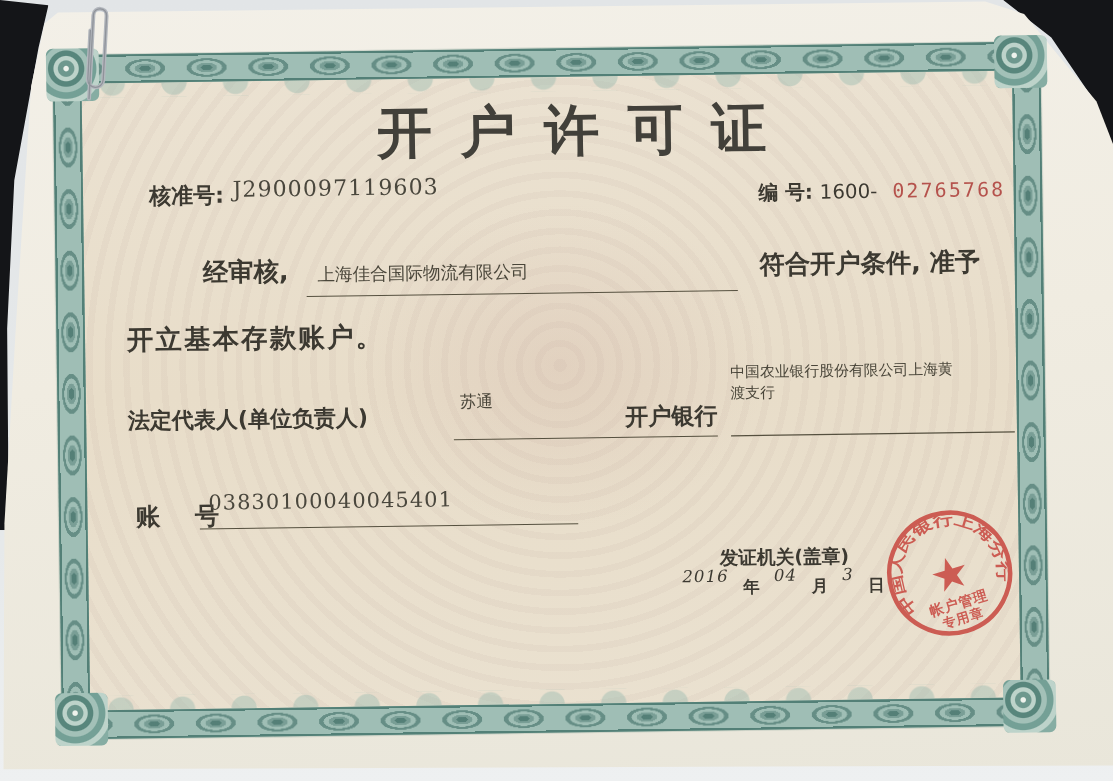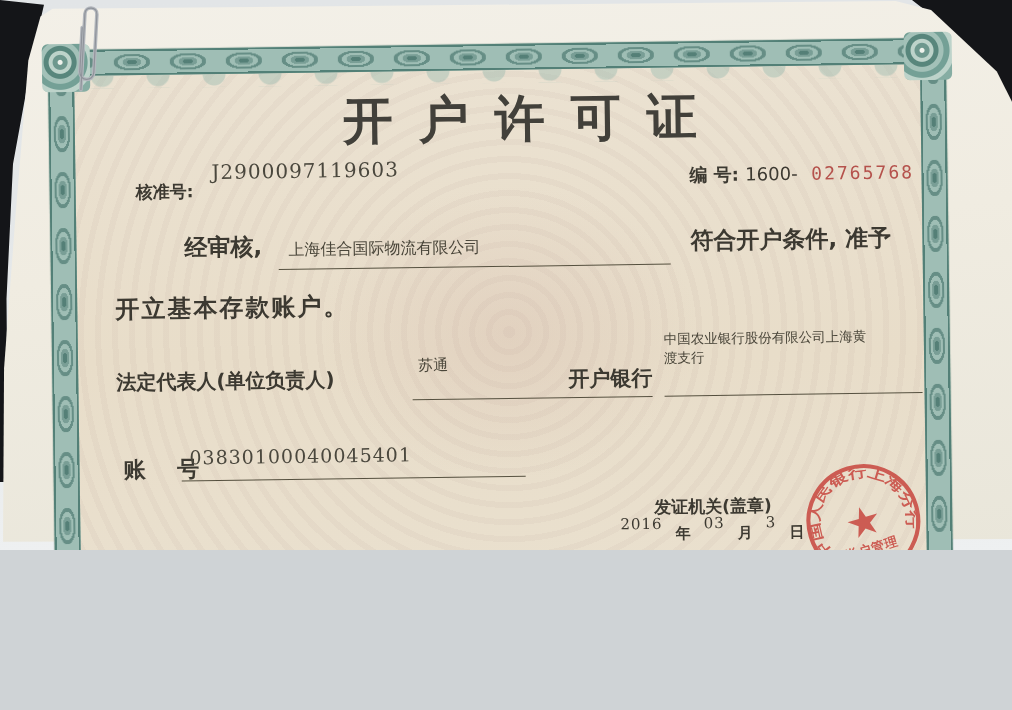--- a/index.html
+++ b/index.html
@@ -1,16 +1,16 @@
 <!DOCTYPE html>
 <html><head>
 <meta charset="utf-8">
 <style>
   html,body{margin:0;padding:0;background:#cfd3d6;}
-  .photo{position:relative;width:1012px;height:550px;background:linear-gradient(180deg,#e2e5e7 0%,#e6e9ea 70%,#eef0f1 100%);overflow:hidden;font-family:"DejaVu Sans",sans-serif;}
+  .photo{position:relative;width:1012px;height:710px;background:linear-gradient(180deg,#e2e5e7 0%,#e6e9ea 70%,#eef0f1 100%);overflow:hidden;font-family:"DejaVu Sans",sans-serif;}
   
   .wedge-left{position:absolute;left:0;top:0;width:50px;height:482px;background:#141518;
     clip-path:polygon(0 0,88% 1%,70% 9%,26% 34%,13% 62%,16% 100%,0 100%);}
   .wedge-tr{position:absolute;right:0;top:0;width:125px;height:155px;background:#141518;
     clip-path:polygon(20% 0,100% 0,100% 100%,87% 60%,55% 22%);}
   
   .paper{position:absolute;inset:0;background:linear-gradient(175deg,#f3f0e8 0%,#f0ece1 45%,#e9e6da 100%);
     clip-path:polygon(5.2% 1.6%,88.5% 0.2%,92% 1.8%,98.5% 13%,100% 18.5%,100% 98%,0.3% 98.5%,0.4% 67%,1.5% 40%,2.8% 11%,4% 3%);}
   
   .cert{position:absolute;left:52px;top:44px;width:898px;height:622px;transform:rotate(-0.8deg);
@@ -38,41 +38,41 @@
     background:radial-gradient(circle 13px at 28px 13px,rgba(140,180,170,.38) 0 11px,transparent 12px);background-size:56px 13px;}
   .fc{position:absolute;width:48px;height:48px;z-index:3;border-radius:6px;
     background:radial-gradient(circle at 38% 38%,#eef2ec 0 2px,#6e988e 3px 7px,#bdd3ca 8px 11px,#58867c 12px 16px,#a3c1b8 17px 21px,#74a096 22px 27px,#bdd3ca 28px 32px,#86ada3 33px);}
   .fc-tl{left:-6px;top:-6px;} .fc-tr{right:-6px;top:-6px;} .fc-bl{left:-6px;bottom:-6px;} .fc-br{right:-6px;bottom:-6px;}
   
   .cert .abs{position:absolute;z-index:5;}
   .title{left:0;right:0;top:42px;text-align:center;padding-left:70px;font-family:"DejaVu Serif",serif;
     font-weight:bold;font-size:50px;letter-spacing:26px;color:#42403a;}
   .lbl{font-weight:bold;color:#3c3931;}
   .val{font-family:"DejaVu Serif",serif;color:#4a473d;}
-  .approval-label{left:86px;top:132px;font-size:17px;}
+  .approval-label{left:86px;top:116px;font-size:20px;}
   .approval-value{left:162px;top:112px;font-size:20px;letter-spacing:1px;}
   .serial{left:640px;top:122px;font-size:18px;color:#3c3931;}
   .serial .red{font-family:"DejaVu Sans Mono",monospace;color:#b5524c;letter-spacing:2px;margin-left:8px;}
   .stmt-prefix{left:134px;top:184px;font-size:23px;}
   .company-field{left:228px;top:176px;width:392px;height:46px;border-bottom:1.6px solid #55503f;}
   .company-field span{position:absolute;left:10px;bottom:8px;font-size:16px;color:#4a463a;}
   .stmt-suffix{left:640px;top:184px;font-size:23px;}
   .stmt-line2{left:64px;top:244px;font-size:24px;letter-spacing:2px;}
   .legalrep-label{left:64px;top:320px;font-size:20px;}
   .legalrep-field{left:360px;top:306px;width:240px;height:48px;border-bottom:1.6px solid #55503f;}
   .legalrep-field span{position:absolute;left:6px;bottom:24px;font-size:15px;color:#4a463a;}
   .bank-label{left:516px;top:322px;font-size:21px;}
   .bank-field{left:612px;top:288px;width:258px;height:66px;border-bottom:1.6px solid #55503f;}
   .bank-field span{display:block;font-size:13.5px;line-height:19px;color:#4a463a;}
   .account-label{left:70px;top:406px;font-size:22px;letter-spacing:12px;}
   .account-field{left:128px;top:386px;width:344px;height:46px;border-bottom:1.6px solid #55503f;}
   .account-field span{position:absolute;left:8px;bottom:12px;font-size:19px;letter-spacing:1px;}
   .issuer-label{left:600px;top:454px;font-size:17px;}
   .date-row{left:566px;top:480px;font-size:15px;display:flex;align-items:baseline;gap:13px;color:#3c3931;}
-  .date-row .num{font-family:"DejaVu Serif",serif;transform:translateY(-7px);letter-spacing:1px;}
+  .date-row .num{font-family:"DejaVu Serif",serif;transform:translateY(-7px);letter-spacing:1px;font-style:italic;}
   .date-row .unit{font-weight:bold;transform:translateY(3px);}
   
   .seal{position:absolute;left:745px;top:418px;width:128px;height:128px;z-index:6;opacity:.88;transform:rotate(-16deg);}
   
   .clip{position:absolute;left:72px;top:2px;width:34px;height:96px;z-index:50;transform:rotate(3deg);}
 </style>
 </head>
 <body>
 
 <div class="photo">
@@ -124,21 +124,21 @@
 
     <div class="abs lbl account-label">账  号</div>
     <div class="abs account-field">
       <span class="val">03830100040045401</span>
     </div>
 
     <div class="abs lbl issuer-label">发证机关(盖章)</div>
     <div class="abs date-row">
       <span class="num">2016</span>
       <span class="unit">年</span>
-      <span class="num">03</span>
+      <span class="num">04</span>
       <span class="unit">月</span>
       <span class="num">3</span>
       <span class="unit">日</span>
     </div>
 
     <svg class="seal" viewBox="0 0 140 140">
       <circle cx="70" cy="70" r="60" fill="none" stroke="#c94b43" stroke-width="4.5"></circle>
       <defs>
           <path id="sealArc" d="M 29.3 95.4 A 48 48 0 1 1 110.7 95.4" fill="none"></path>
         </defs>

